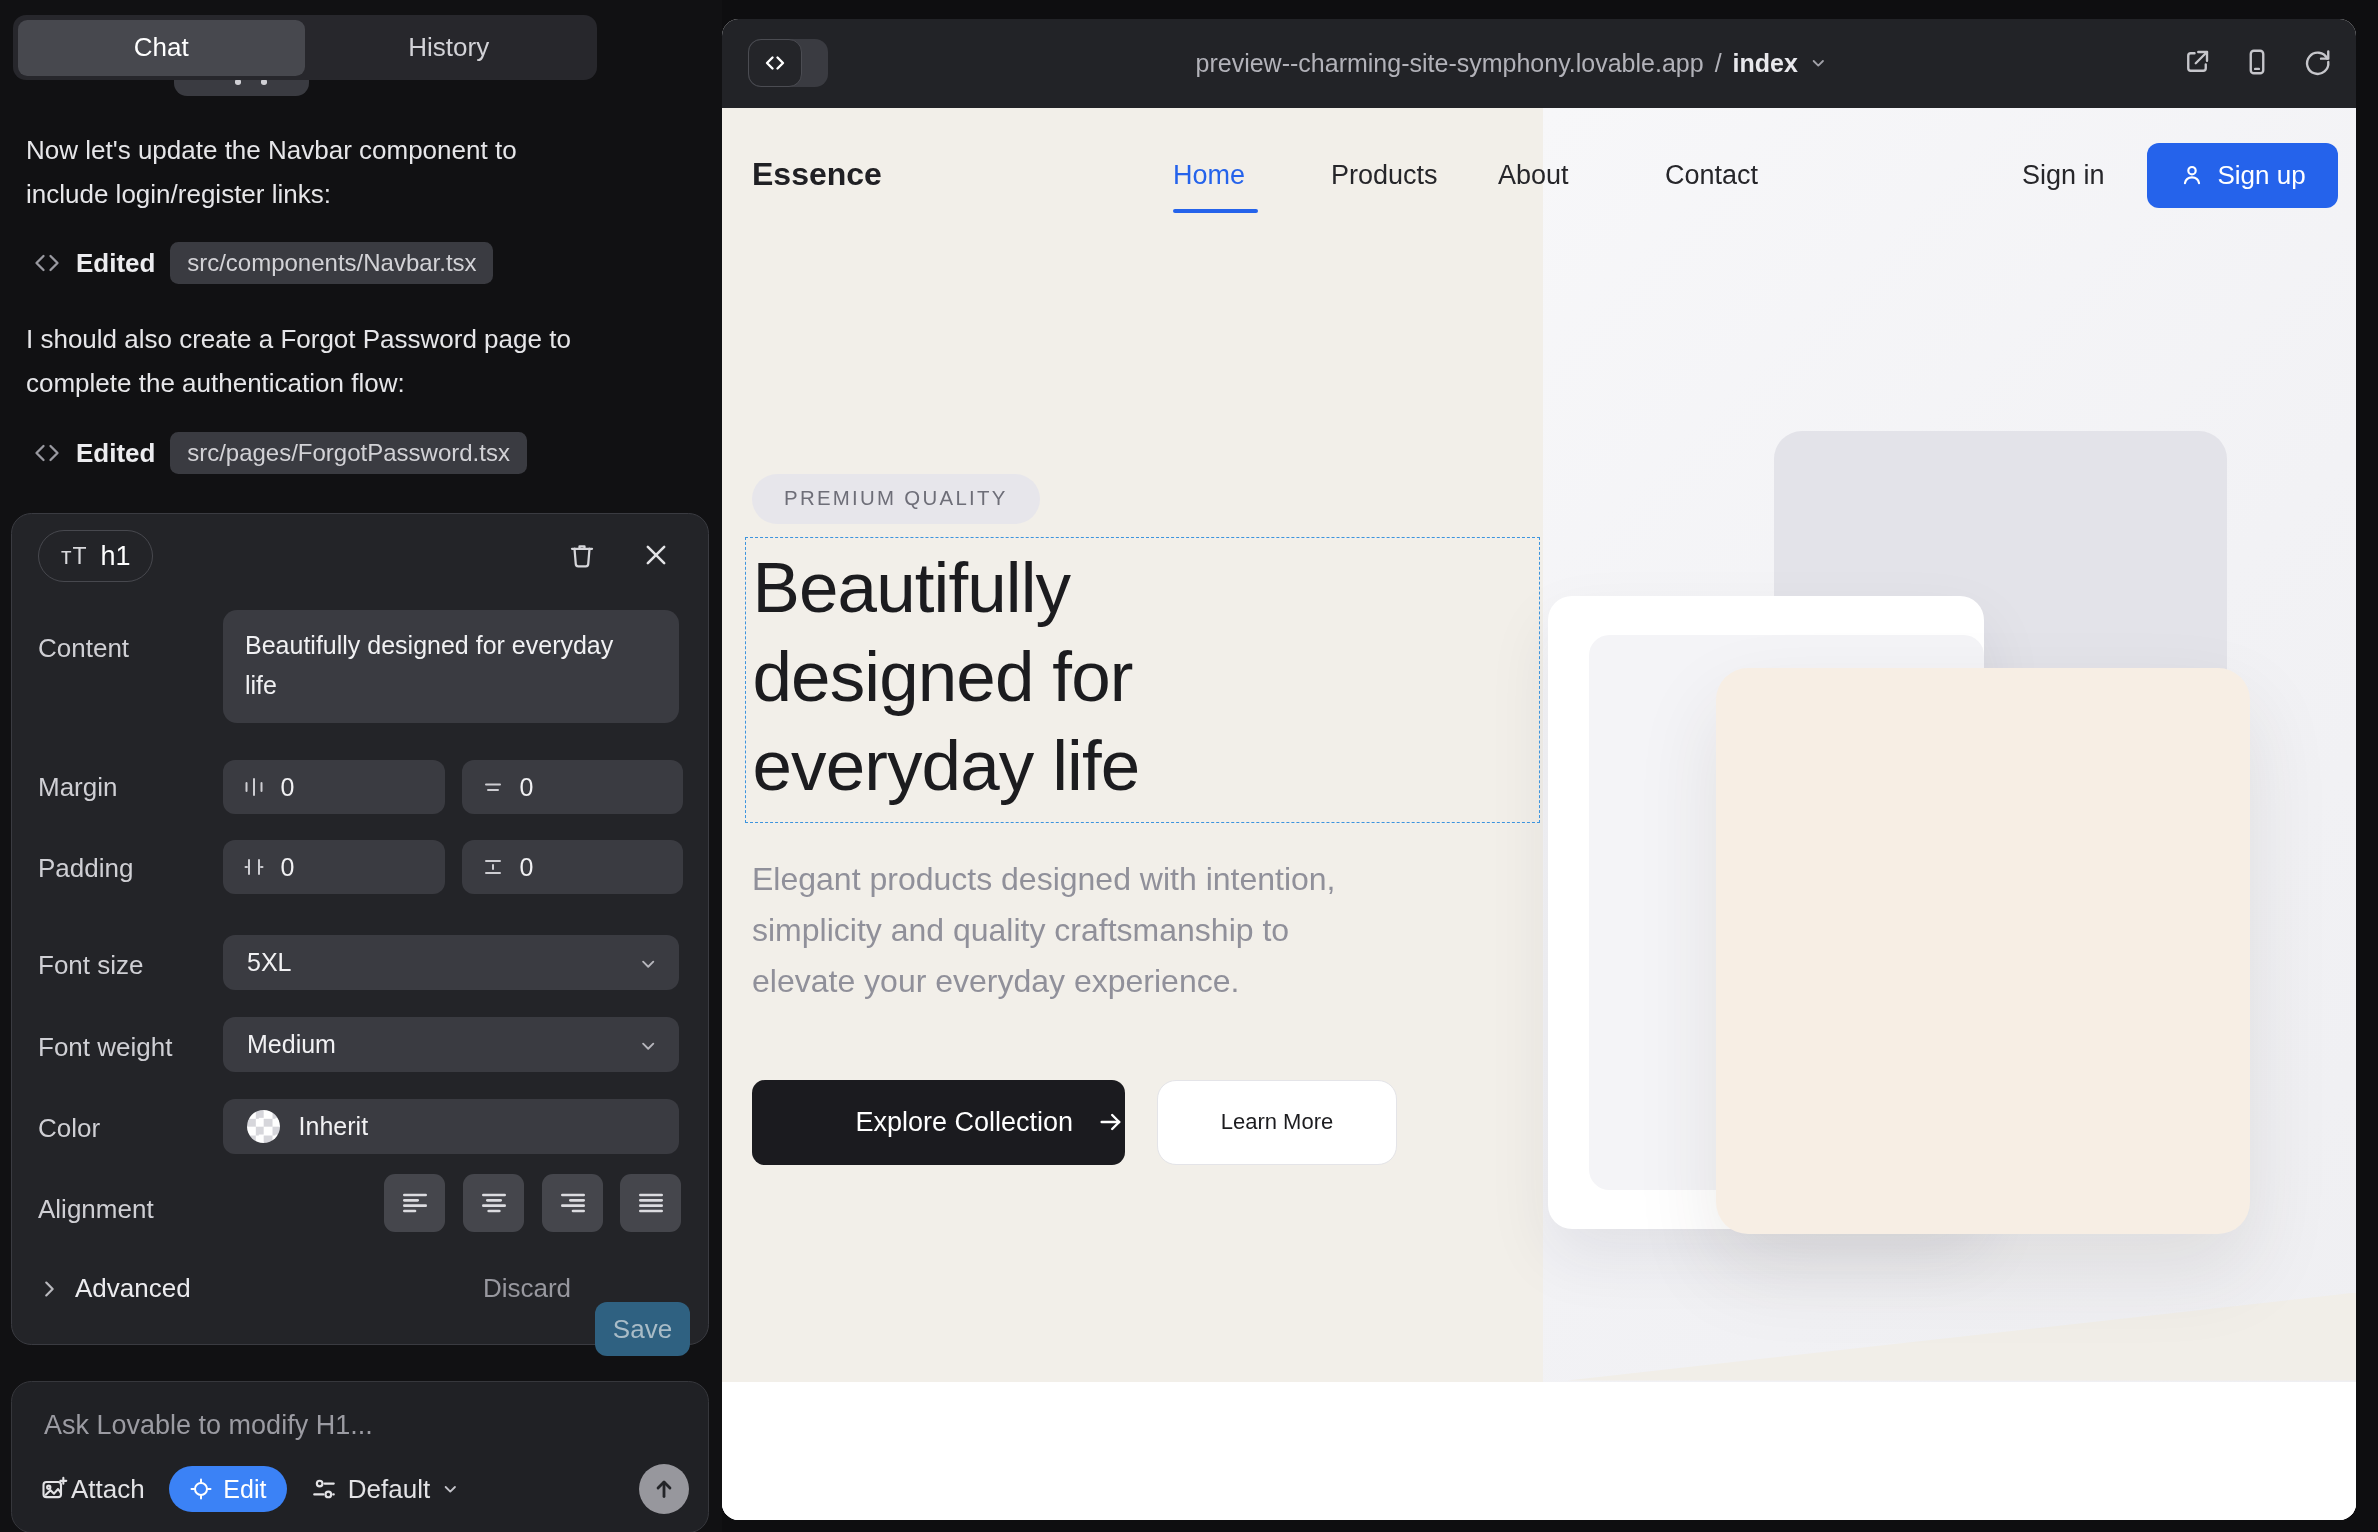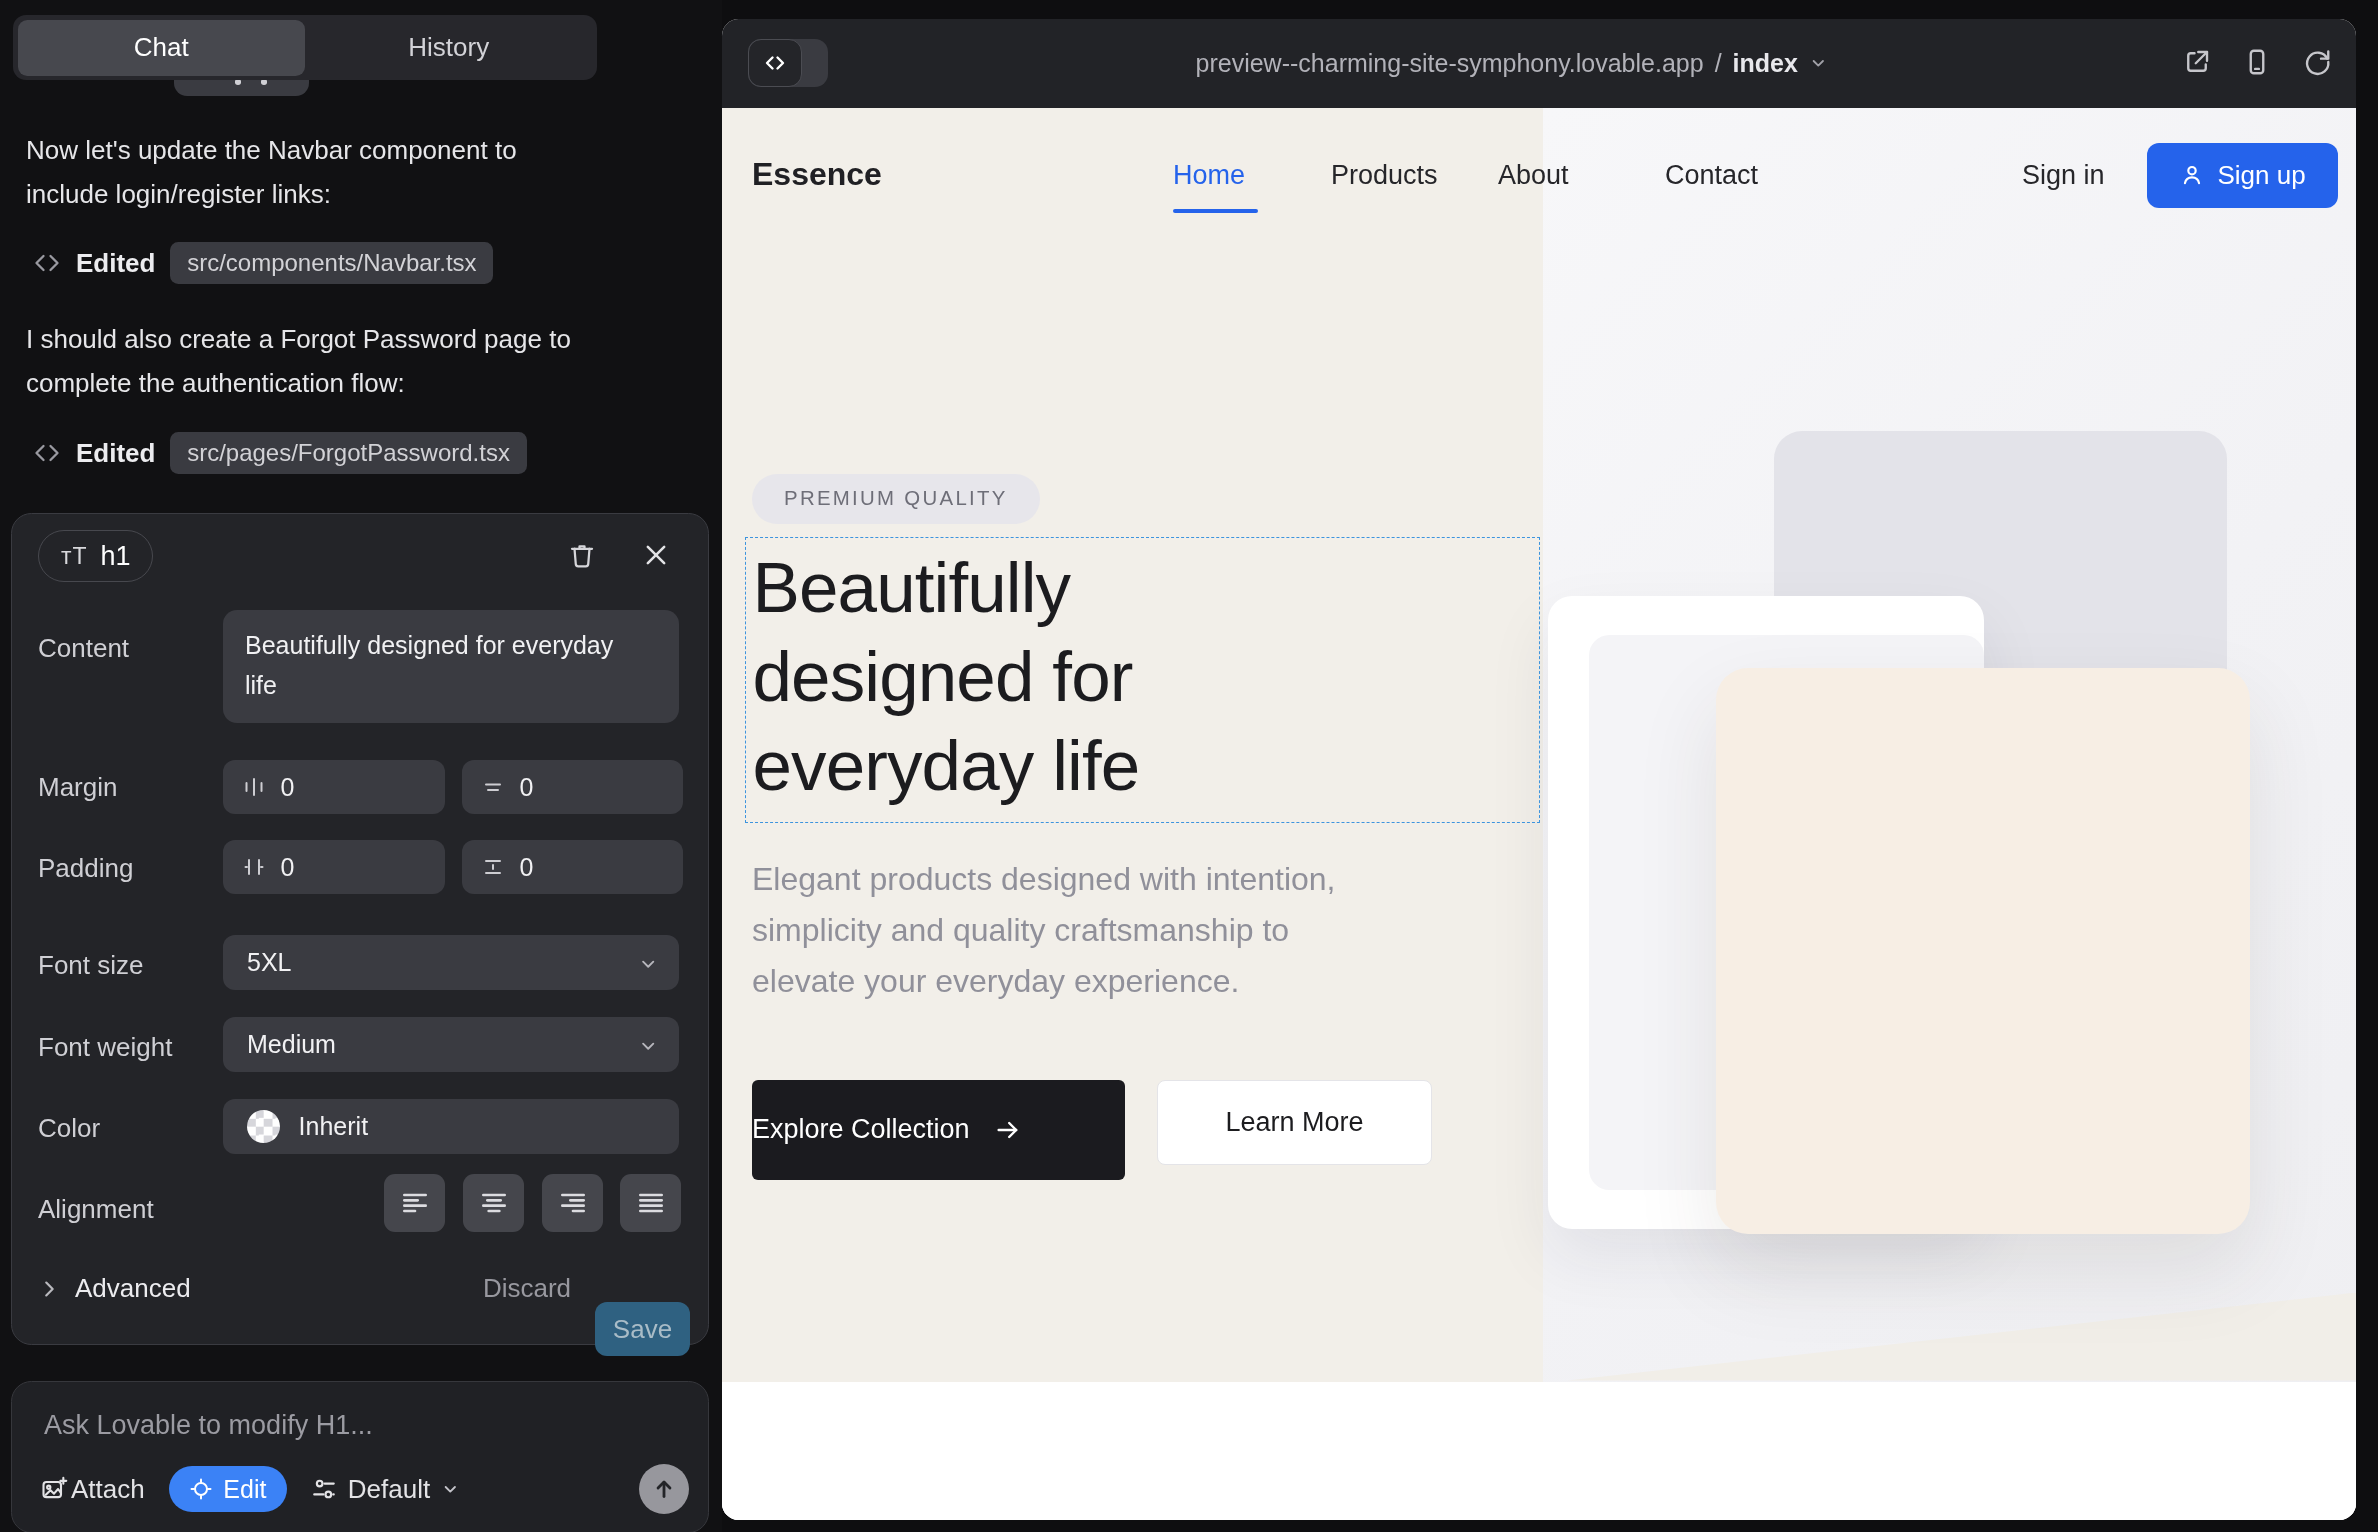--- a/index.html
+++ b/index.html
@@ -118,24 +118,24 @@
   .sign-in{left:1300px;top:52px;font-size:27px;color:#26262a;}
   .sign-up{left:1425px;top:35px;width:191px;height:65px;background:#2563eb;border-radius:12px;
     color:#fff;font-size:26px;display:flex;align-items:center;justify-content:center;gap:12px;}
 
   .hero-badge{left:30px;top:366px;height:50px;padding:0 32px;background:#e7e6eb;border-radius:26px;
     display:flex;align-items:center;font-size:20.4px;letter-spacing:2.3px;color:#6e6e78;font-weight:500;}
   .hero-select{left:23px;top:429px;width:795px;height:286px;border:1.9px dashed #3d94de;box-sizing:border-box;}
   .hero-h1{position:absolute;left:6.5px;top:5.6px;width:612px;font-size:71px;line-height:89px;
     font-weight:500;color:#1c1c1f;letter-spacing:-0.9px;margin:0;}
   .hero-desc{left:30px;top:746px;width:714px;font-size:32px;line-height:51px;color:#90909a;white-space:pre-line;}
-  .cta-primary{left:30px;top:972px;width:373px;height:100px;background:#1b1b1f;border-radius:6px;
-    color:#fff;font-size:27px;display:flex;align-items:center;justify-content:flex-start;gap:24px;}
-  .cta-secondary{left:435px;top:972px;width:275px;height:85px;background:#fff;border:1.9px solid #e4e4e8;
-    border-radius:8px;box-sizing:border-box;color:#1c1c1f;font-size:27px;
+  .cta-primary{left:30px;top:972px;width:373px;height:85px;background:#1b1b1f;border-radius:13px;
+    color:#fff;font-size:27px;display:flex;align-items:center;justify-content:flex-end;gap:24px;}
+  .cta-secondary{left:435px;top:972px;width:240px;height:85px;background:#fff;border:1.9px solid #e4e4e8;
+    border-radius:19px;box-sizing:border-box;color:#1c1c1f;font-size:22px;
     display:flex;align-items:center;justify-content:center;}
 </style>
 </head>
 <body>
 
 <div class="abs left-panel">
 
   <div class="abs tabbar">
     <div class="tab active">
         <span>Chat</span>

